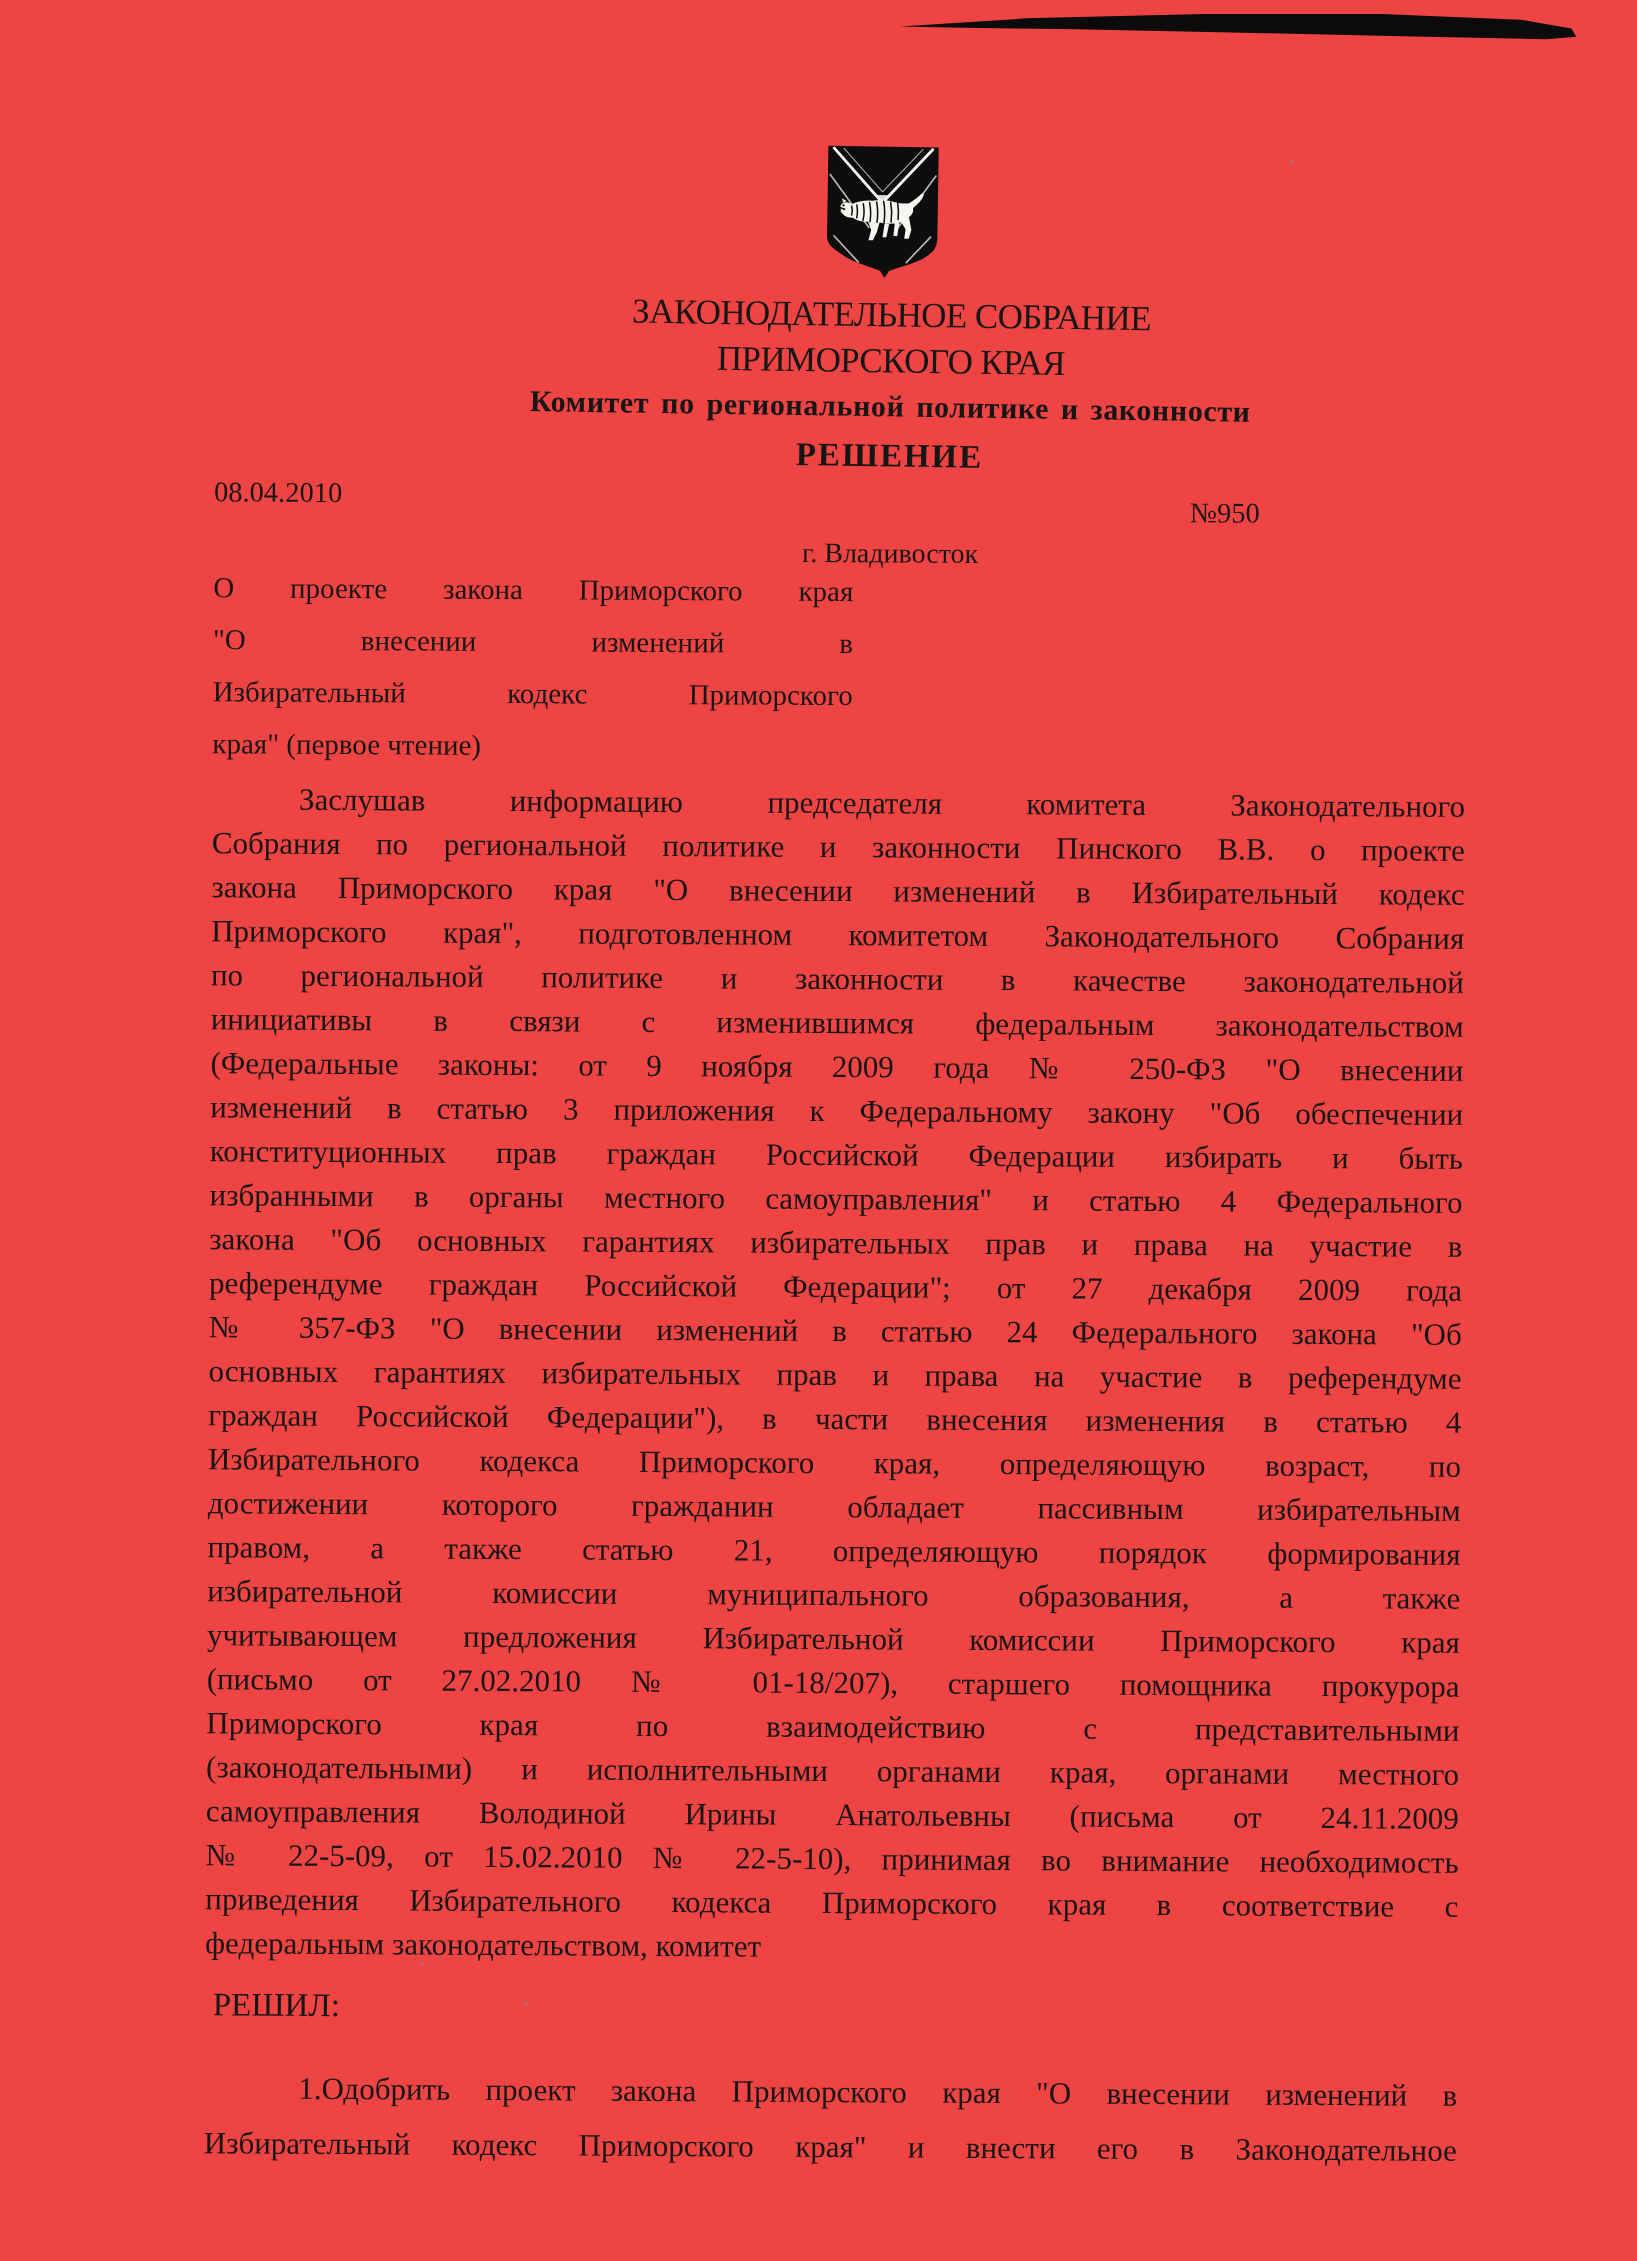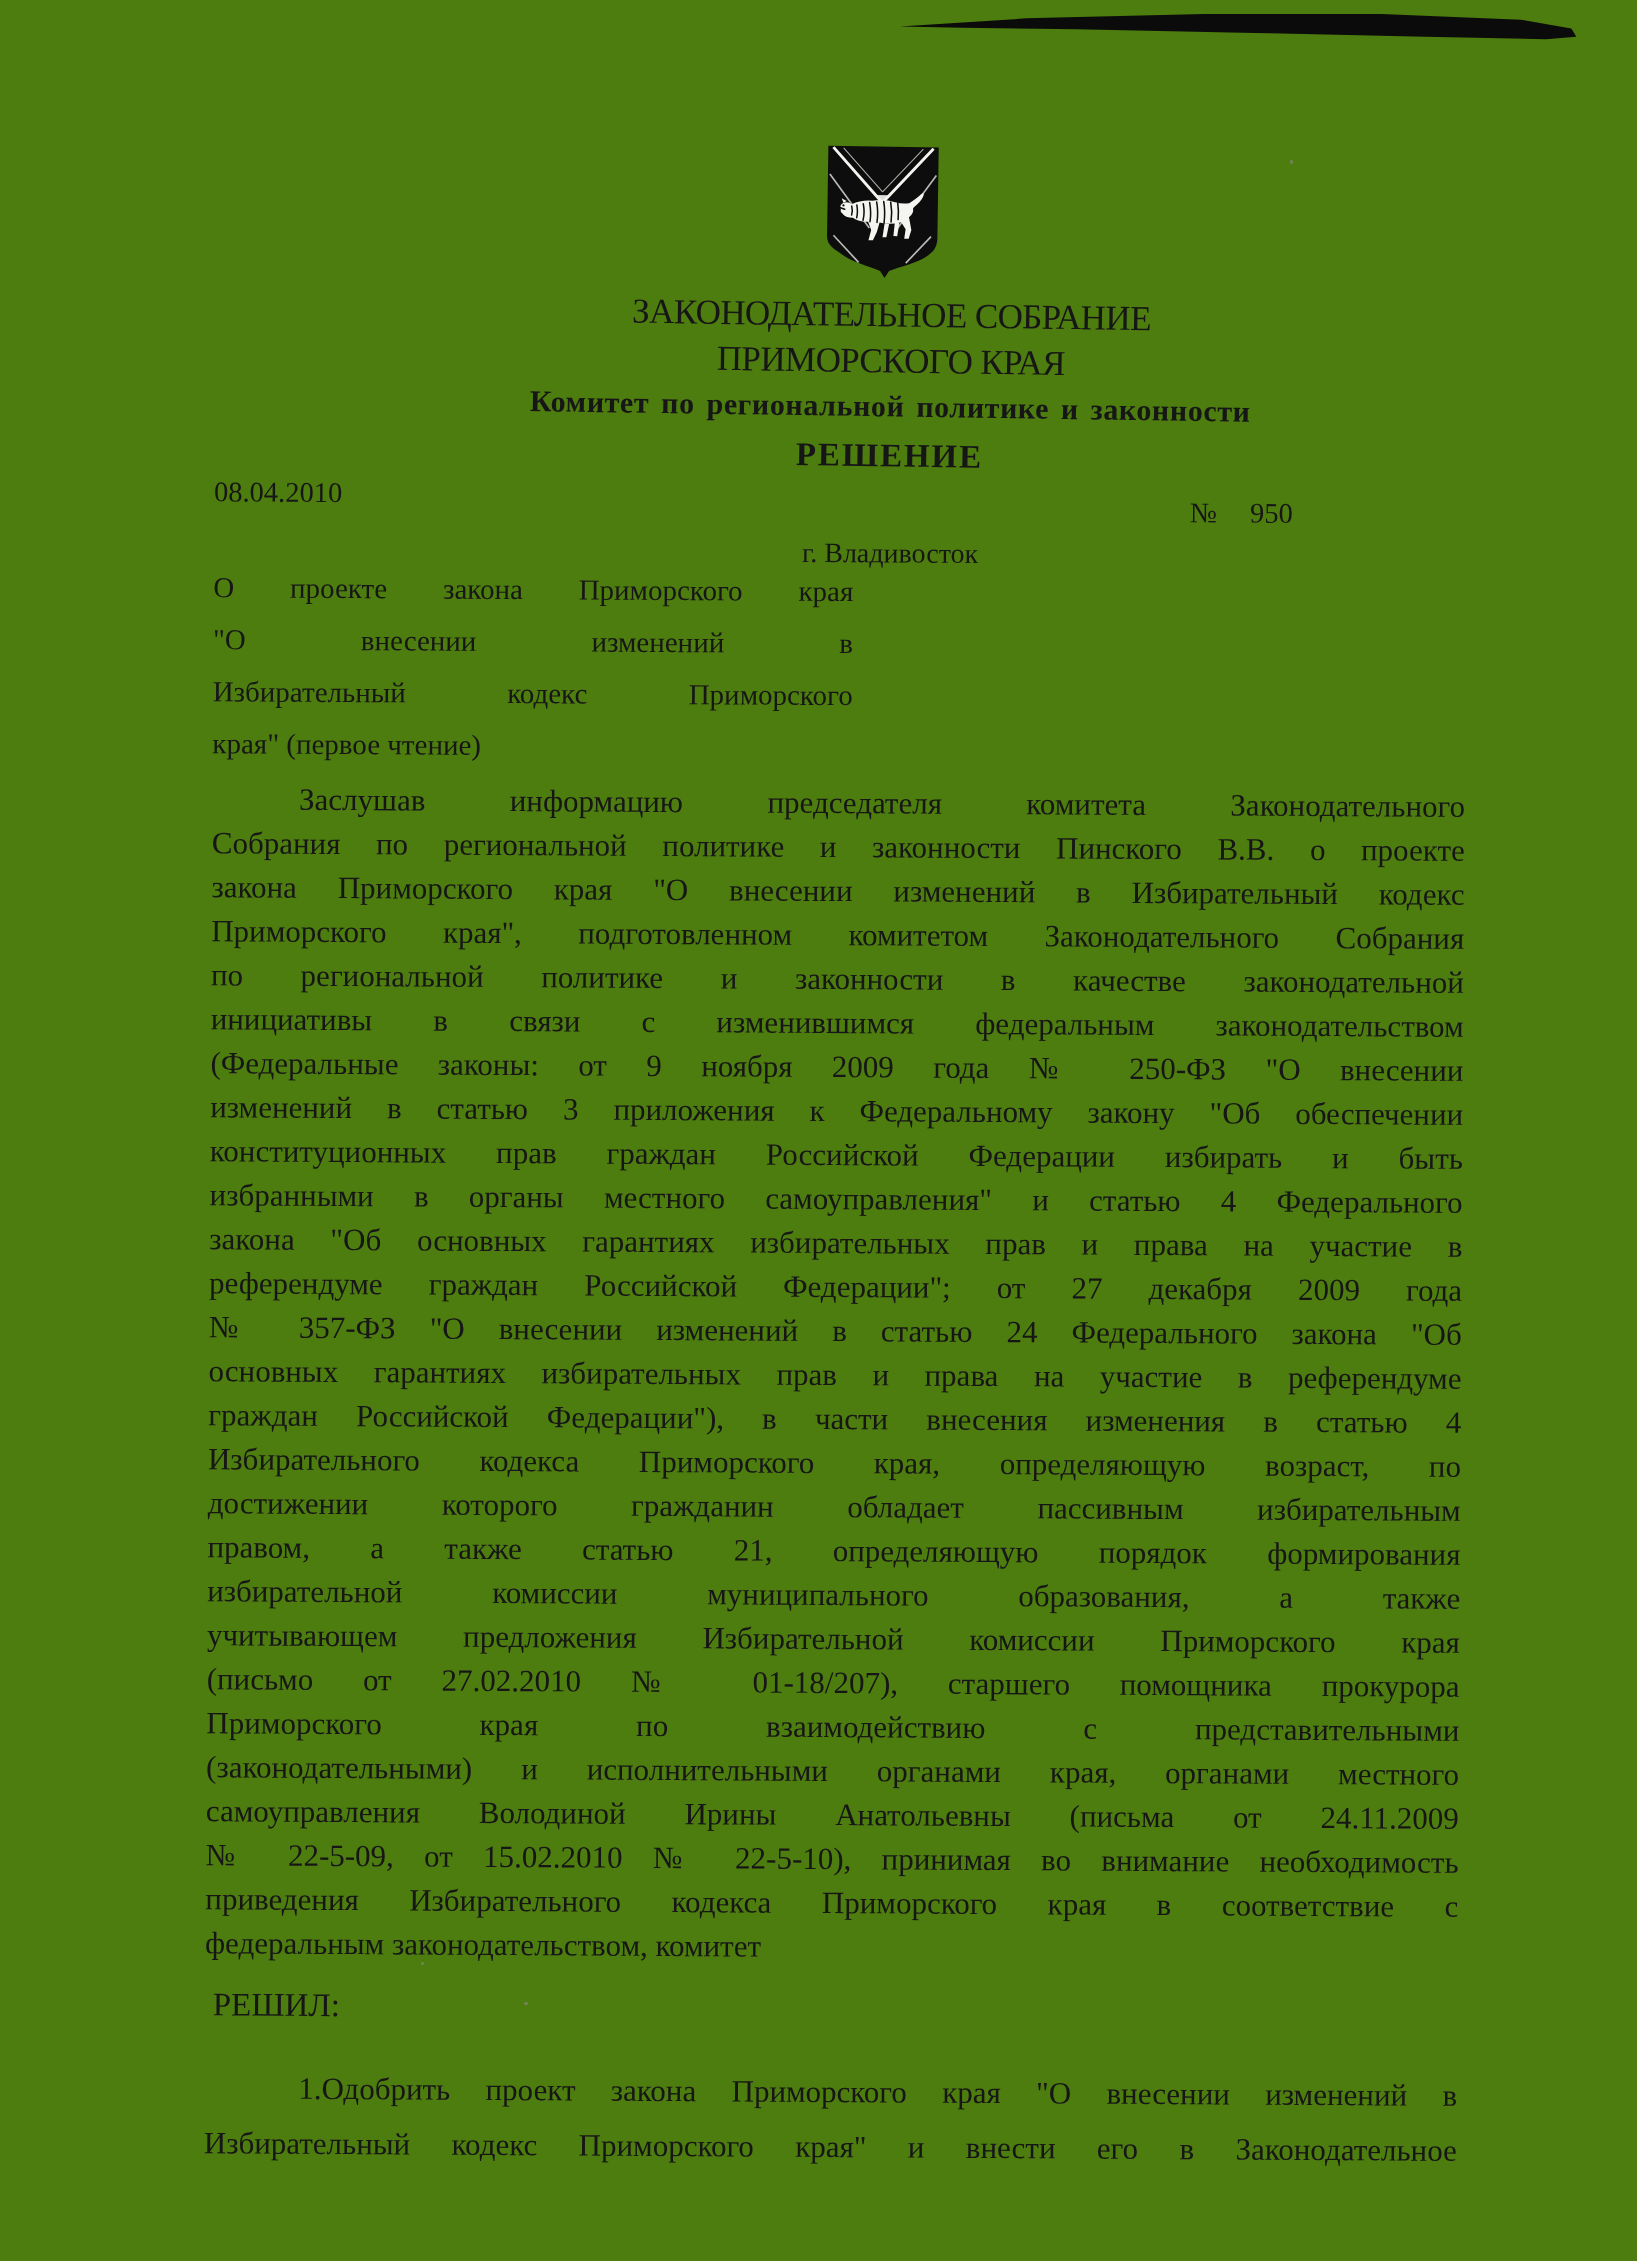--- a/index.html
+++ b/index.html
@@ -1,39 +1,39 @@
 <!DOCTYPE html>
 <html style="font-size:10px"><head>
 <meta charset="utf-8">
 <style>
   html,body{margin:0;padding:0;}
   body{background:#ffffff;}
   .page{
     position:relative;
     width:1638px;height:2261px;
-    background:#4d7c0f;
+    background:#ef4444;
     overflow:hidden;
     font-family:"Liberation Serif","DejaVu Serif",serif;
     color:#161616;
   }
   .doc{position:absolute;inset:0;transform:rotate(0.35deg);transform-origin:819px 1140px;}
   .head{position:absolute;left:0;top:0;width:1638px;height:583px;transform:rotate(0.5deg);transform-origin:887px 317px;}
 
   .emblem{position:absolute;left:817px;top:141px;width:118px;height:137px;}
   .emblem svg{display:block;width:100%;height:100%;}
 
   .org{position:absolute;left:253px;width:1267px;text-align:center;letter-spacing:-0.6px;font-size:35px;line-height:39px;}
   .org1{top:295px;}
   .org2{top:341px;}
   .committee{position:absolute;left:253px;top:388px;width:1267px;text-align:center;font-size:30px;font-weight:bold;letter-spacing:0.6px;word-spacing:3.8px;line-height:35px;}
   .doctype{position:absolute;left:253px;top:437px;width:1267px;text-align:center;font-size:33px;font-weight:bold;letter-spacing:1.9px;line-height:37px;}
 
   .date{position:absolute;left:210px;top:479px;font-size:28.5px;line-height:33px;text-align:center;}
   .num{position:absolute;left:1186px;top:494px;font-size:28.5px;line-height:33px;}
-  .num .numval{margin-left:33px;}
+  .num .numval{}
 
   .city{position:absolute;left:253px;top:537px;width:1267px;text-align:center;font-size:28px;line-height:32px;}
 
   .subject{position:absolute;left:210px;top:565px;width:640px;font-size:29px;}
   .sl{height:52px;line-height:52px;text-align:justify;text-align-last:justify;}
   .sl.last{text-align-last:left;}
 
   .preamble{position:absolute;left:210px;top:781px;width:1253px;font-size:31px;}
   .bl{height:44px;line-height:44px;text-align:justify;text-align-last:justify;}
   .bl.first{padding-left:87px;}

